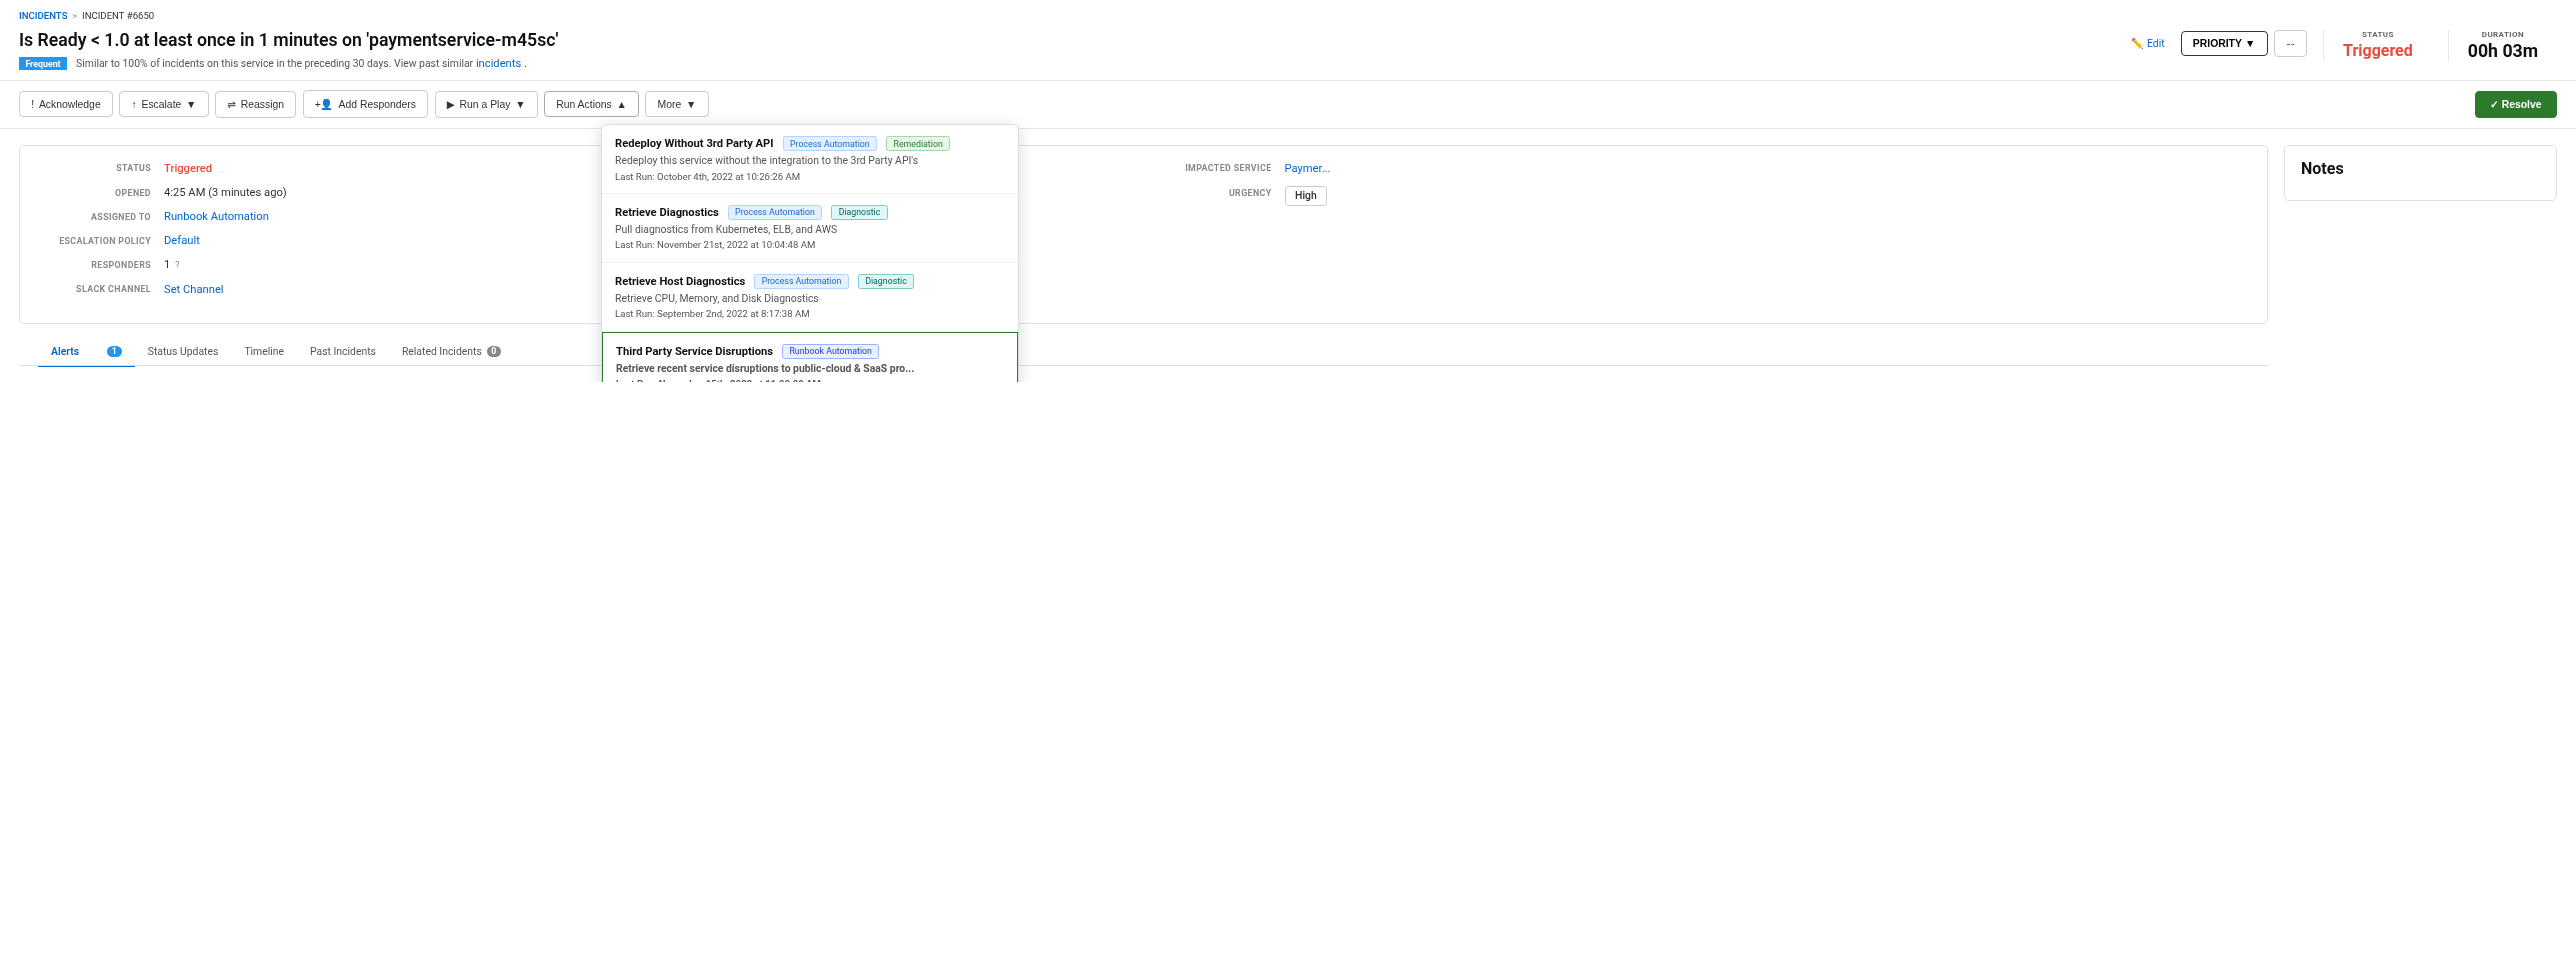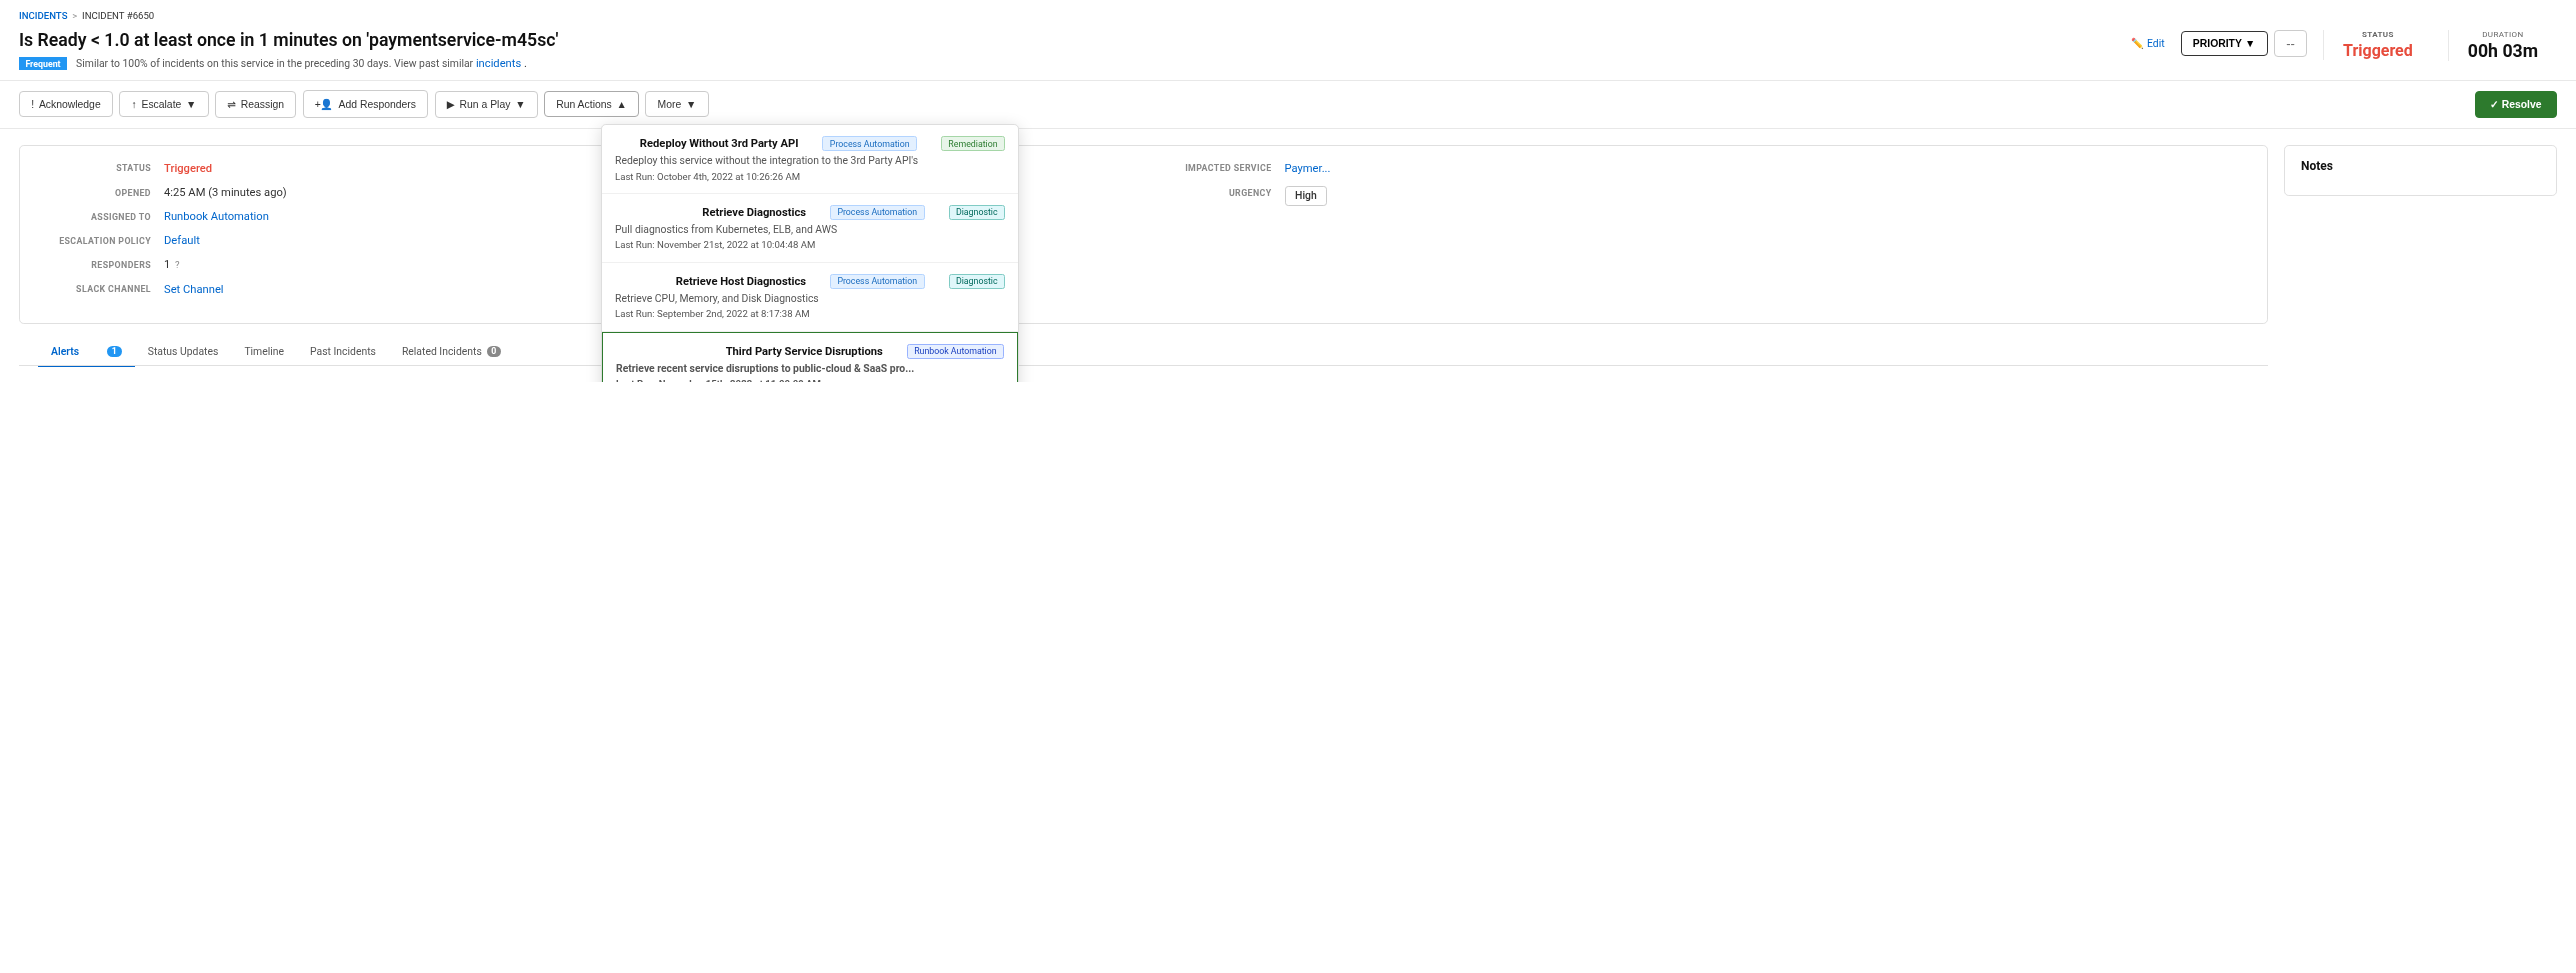--- a/index.html
+++ b/index.html
@@ -19,21 +19,21 @@
 
     .header-right { display: flex; align-items: center; gap: 0; }
     .edit-link { color: #0066cc; text-decoration: none; font-size: 10.4px; display: flex; align-items: center; gap: 3.2px; margin-right: 16px; }
     .priority-btn { border: 1.2px solid #333; background: #fff; padding: 6.4px 11.2px; border-radius: 4px; font-weight: 700; font-size: 10.4px; cursor: pointer; display: flex; align-items: center; gap: 3.2px; margin-right: 6.4px; }
     .priority-dash { border: 1.2px solid #ccc; background: #fff; padding: 4.8px 11.2px; border-radius: 4px; font-size: 13px; cursor: pointer; color: #666; }
 
     .status-block { text-align: center; padding: 0 19px; border-left: 0.8px solid #e8e8e8; }
     .status-label { font-size: 8px; font-weight: 700; color: #666; text-transform: uppercase; letter-spacing: 0.4px; }
     .status-value { font-size: 16px; font-weight: 700; color: #e74c3c; margin-top: 1.6px; }
     .duration-block { text-align: center; padding: 0 19px; border-left: 0.8px solid #e8e8e8; }
-    .duration-label { font-size: 8px; font-weight: 400; color: #666; text-transform: uppercase; letter-spacing: 0.4px; }
+    .duration-label { font-size: 8px; font-weight: 700; color: #666; text-transform: uppercase; letter-spacing: 0.4px; }
     .duration-value { font-size: 17.7px; font-weight: 700; color: #111; margin-top: 1.6px; }
 
     .toolbar { display: flex; align-items: center; gap: 6.4px; padding: 9.6px 19px; border-bottom: 0.8px solid #e8e8e8; background: #fff; position: relative; }
     .toolbar-btn { border: 1.2px solid #ccc; background: #fff; padding: 6.4px 11.2px; border-radius: 4px; font-size: 10.4px; cursor: pointer; display: flex; align-items: center; gap: 4.8px; color: #333; font-weight: 500; white-space: nowrap; }
     .toolbar-btn-primary { background: #2d7a2d; color: #fff; border-color: #2d7a2d; margin-left: auto; padding: 6.4px 14.5px; font-weight: 600; }
     .toolbar-btn-active { background: #fff; border-color: #aaa; }
 
     .main-content { display: flex; padding: 16px 19px; gap: 16px; }
     .left-panel { flex: 1; }
     .right-panel { width: 273px; }
@@ -51,32 +51,32 @@
     .tab { padding: 8px 13px; font-size: 10.4px; cursor: pointer; color: #555; border-bottom: 1.6px solid transparent; margin-bottom: -1.6px; display: flex; align-items: center; gap: 4.8px; }
     .tab-active { color: #0066cc; border-bottom-color: #0066cc; font-weight: 600; gap: 28px; }
     .tab-badge { background: #2196f3; color: #fff; border-radius: 8px; padding: 0.8px 4.8px; font-size: 8.8px; font-weight: 700; }
     .tab-badge-zero { background: #888; }
 
     
     .run-actions-dropdown { position: absolute; top: 43px; left: 601px; background: #fff; border: 0.8px solid #ddd; border-radius: 4.8px; box-shadow: 0 3.2px 16px rgba(0,0,0,0.15); width: 418px; z-index: 1000; overflow: hidden; }
     .dropdown-item { padding: 11.2px 13px; border-bottom: 0.8px solid #f0f0f0; cursor: pointer; }
     .dropdown-item-selected { border: 1.6px solid #2d7a2d; background: #fff; }
     .dropdown-item:last-child { border-bottom: none; }
-    .dropdown-item-header { display: flex; align-items: center; gap: 24px; margin-bottom: 3.2px; justify-content: flex-end; }
+    .dropdown-item-header { display: flex; align-items: center; gap: 9px; margin-bottom: 3.2px; }
     .dropdown-item-title { font-weight: 700; font-size: 11.2px; color: #111; }
     .dropdown-item-desc { font-size: 10.4px; color: #555; margin-bottom: 3.2px; }
     .dropdown-item-last-run { font-size: 9.6px; color: #555; }
     .tag { font-size: 8.8px; padding: 1.6px 6.4px; border-radius: 2.4px; font-weight: 400; display: inline-block; }
     .tag-blue { background: #e3f0ff; color: #1a6cbf; border: 0.8px solid #b3d4ff; }
     .tag-green { background: #e8f5e9; color: #2e7d32; border: 0.8px solid #a5d6a7; }
     .tag-teal { background: #e0f7fa; color: #00695c; border: 0.8px solid #80cbc4; }
     .tag-runbook { background: #e8f0ff; color: #1a3fbf; border: 0.8px solid #99b3ff; }
 
     .notes-section { border: 0.8px solid #e0e0e0; border-radius: 4.8px; padding: 13px 16px; }
-    .notes-title { font-size: 12px; font-weight: 700; color: #111; margin-bottom: 9.6px; }
+    .notes-title { font-size: 16px; font-weight: 700; color: #111; margin-bottom: 9.6px; }
 
     .responders-count { display: flex; align-items: center; gap: 4.8px; }
     .help-icon { color: #888; font-size: 9.6px; cursor: pointer; }
   </style>
 </head>
 <body>
 
 <div class="breadcrumb">
   <a class="breadcrumb-link">INCIDENTS</a>
   <span class="breadcrumb-sep">&gt;</span>

